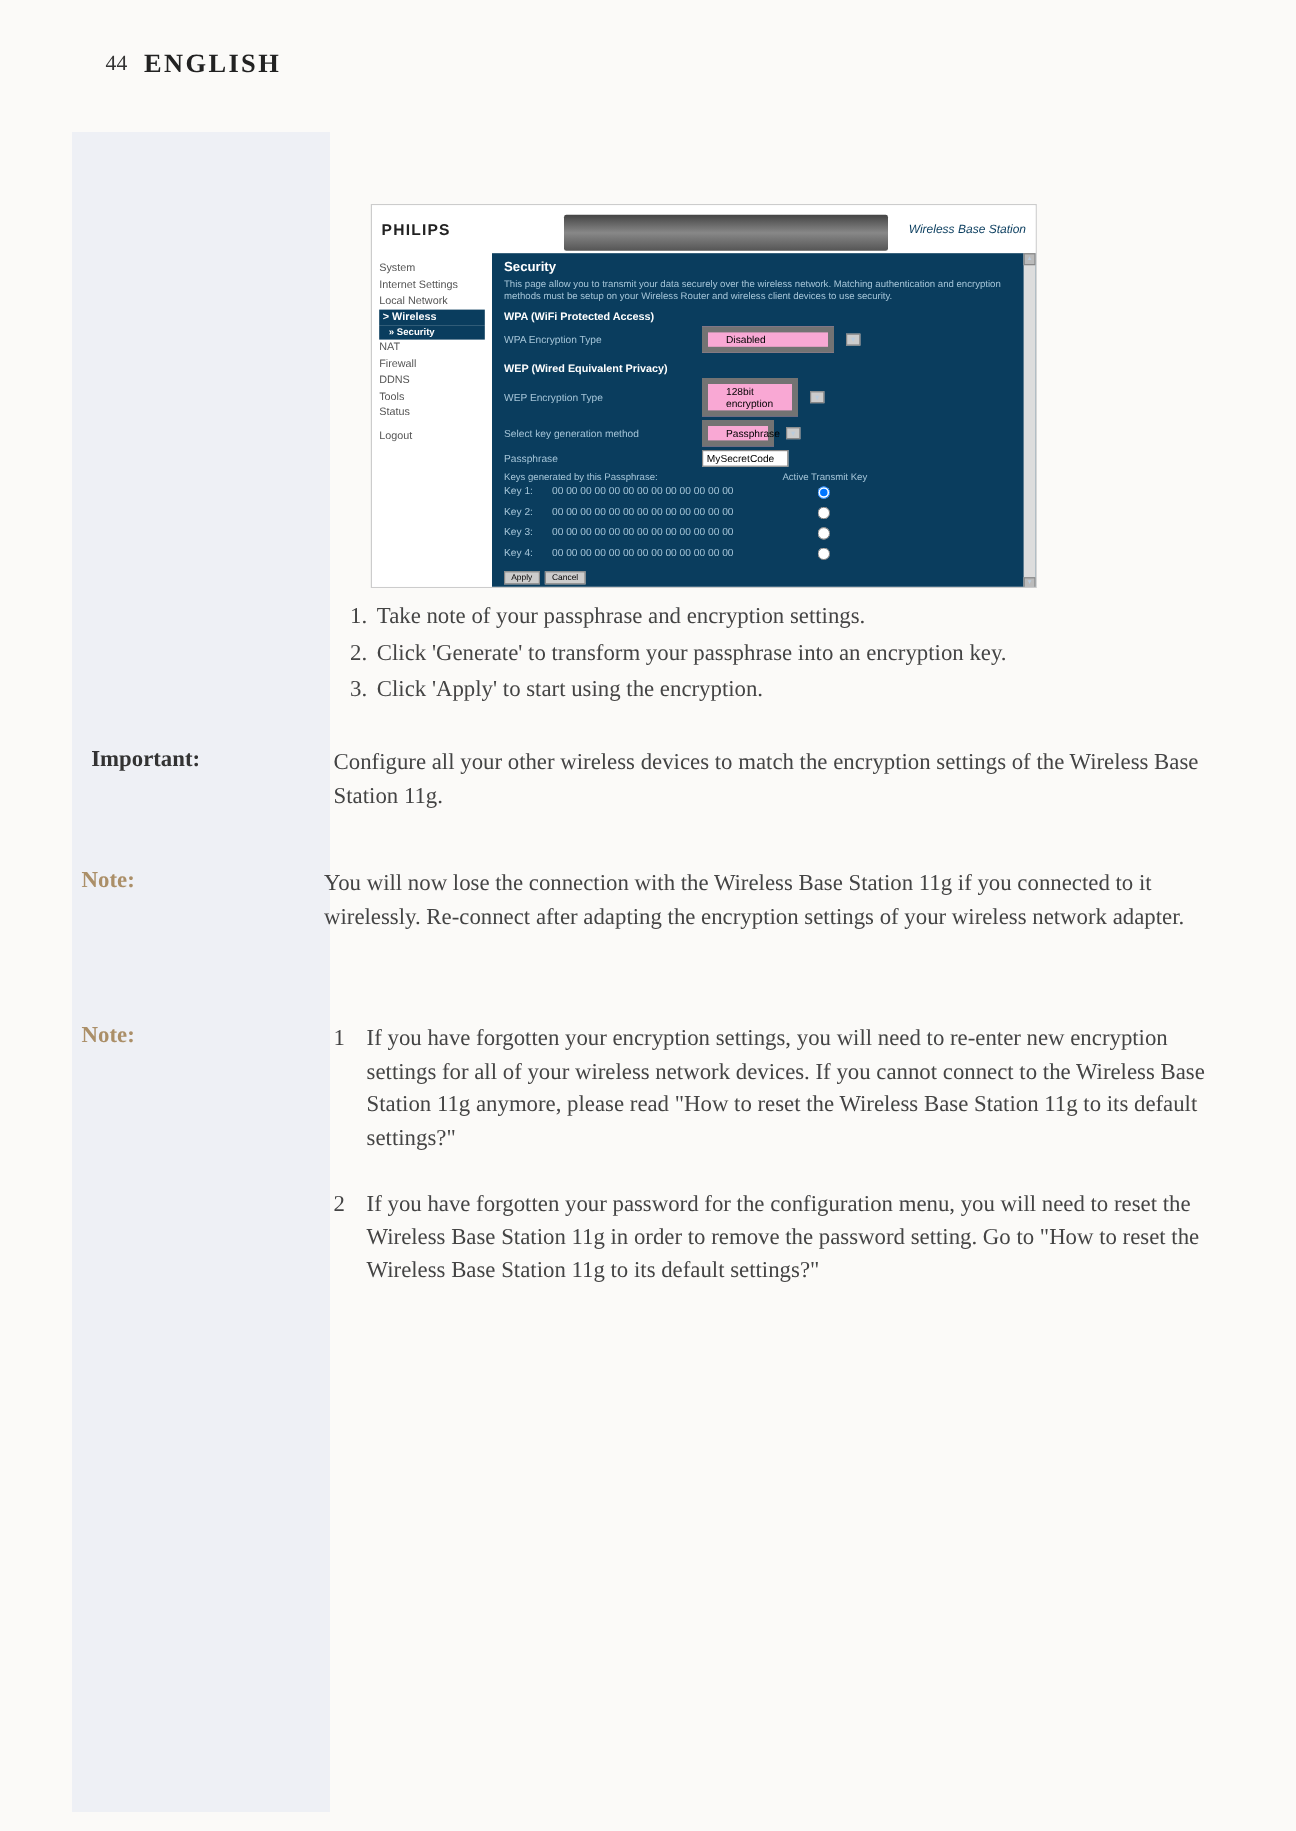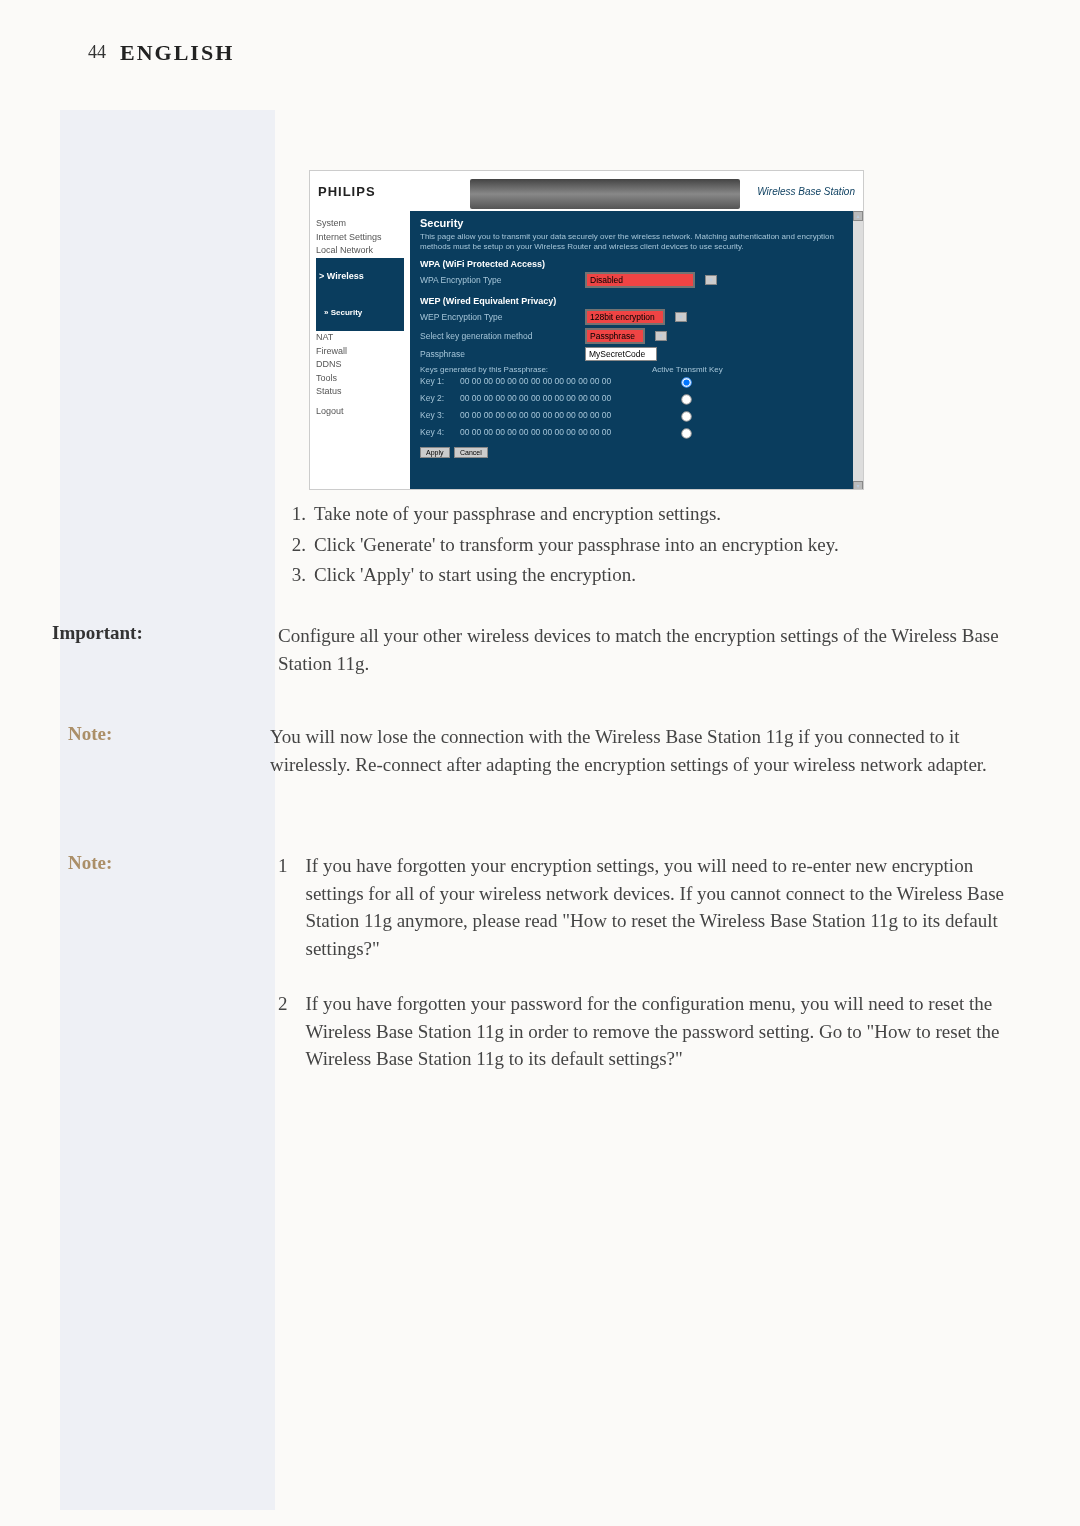--- a/index.html
+++ b/index.html
@@ -64,37 +64,37 @@
   }
   .shot-body { display: flex; height: 280px; }
   .shot-nav {
     width: 100px;
     padding: 6px 6px;
     background: #fff;
     font-size: 9px;
     line-height: 1.5;
   }
   .shot-nav div { white-space: nowrap; overflow: hidden; }
-  .nav-active { background: #0a3d5e; color: #fff; padding: 12px 3px; font-weight: bold; }
+  .nav-active { background: #0a3d5e; color: #fff; padding: 0 3px; font-weight: bold; }
   .nav-sub { padding-left: 8px; font-size: 8px; }
   .shot-main {
     flex: 1;
     background: #0a3d5e;
     color: #bcd;
     padding: 6px 10px;
     font-size: 9px;
     position: relative;
   }
   .sec-title { color: #fff; font-weight: bold; font-size: 11px; margin-bottom: 3px; }
   .sec-desc { font-size: 8px; margin-bottom: 6px; line-height: 1.2; color: #a5c5d8; }
   .sec-h { font-weight: bold; color: #fff; font-size: 9px; margin-top: 8px; }
   .sec-row { display: flex; align-items: center; margin: 3px 0; gap: 10px; }
   .sec-lbl { width: 155px; color: #a5c5d8; font-size: 8.5px; }
   .sec-inp { background: #fff; color: #000; padding: 1px 3px; font-size: 8.5px; border: 1px solid #888; }
-  .sec-sel { background: #ef4444; color: #000; padding: 1px 3px; font-size: 8.5px; border: 2px solid #737373; }
+  .sec-sel { background: #f9a8d4; color: #000; padding: 1px 15px; font-size: 8.5px; border: 5px solid #737373; }
   .dd-arrow { display: inline-block; width: 12px; background: #ccc; text-align: center; font-size: 7px; border: 1px solid #888; }
   .keys-header { display: flex; margin-top: 4px; font-size: 8px; color: #a5c5d8; }
   .keys-header div:first-child { width: 232px; }
   .key-row { display: flex; align-items: flex-start; margin: 2px 0; font-size: 8.5px; }
   .key-n { width: 40px; color: #a5c5d8; }
   .key-v { width: 220px; color: #a5c5d8; }
   .key-r input { transform: scale(0.8); }
   .shot-btns { margin-top: 5px; }
   .shot-btns span { display: inline-block; background: #ccc; color: #000; font-size: 7px; padding: 1px 5px; border: 1px solid #888; margin-right: 2px; }
   .shot-scrollbar { position: absolute; right: 0; top: 0; bottom: 0; width: 10px; background: #ddd; }
@@ -106,21 +106,21 @@
     left: 278px;
     font-size: 19px;
     color: #444;
     line-height: 1.5;
   }
   .body-list td.num { width: 32px; text-align: right; vertical-align: top; padding-right: 6px; }
 
   .important-lbl {
     position: absolute;
     top: 622px;
-    left: 52px;
+    left: 76px;
     font-weight: bold;
     font-size: 19px;
     color: #333;
     text-align: center;
   }
   .important-txt {
     position: absolute;
     top: 622px;
     left: 278px;
     width: 745px;

